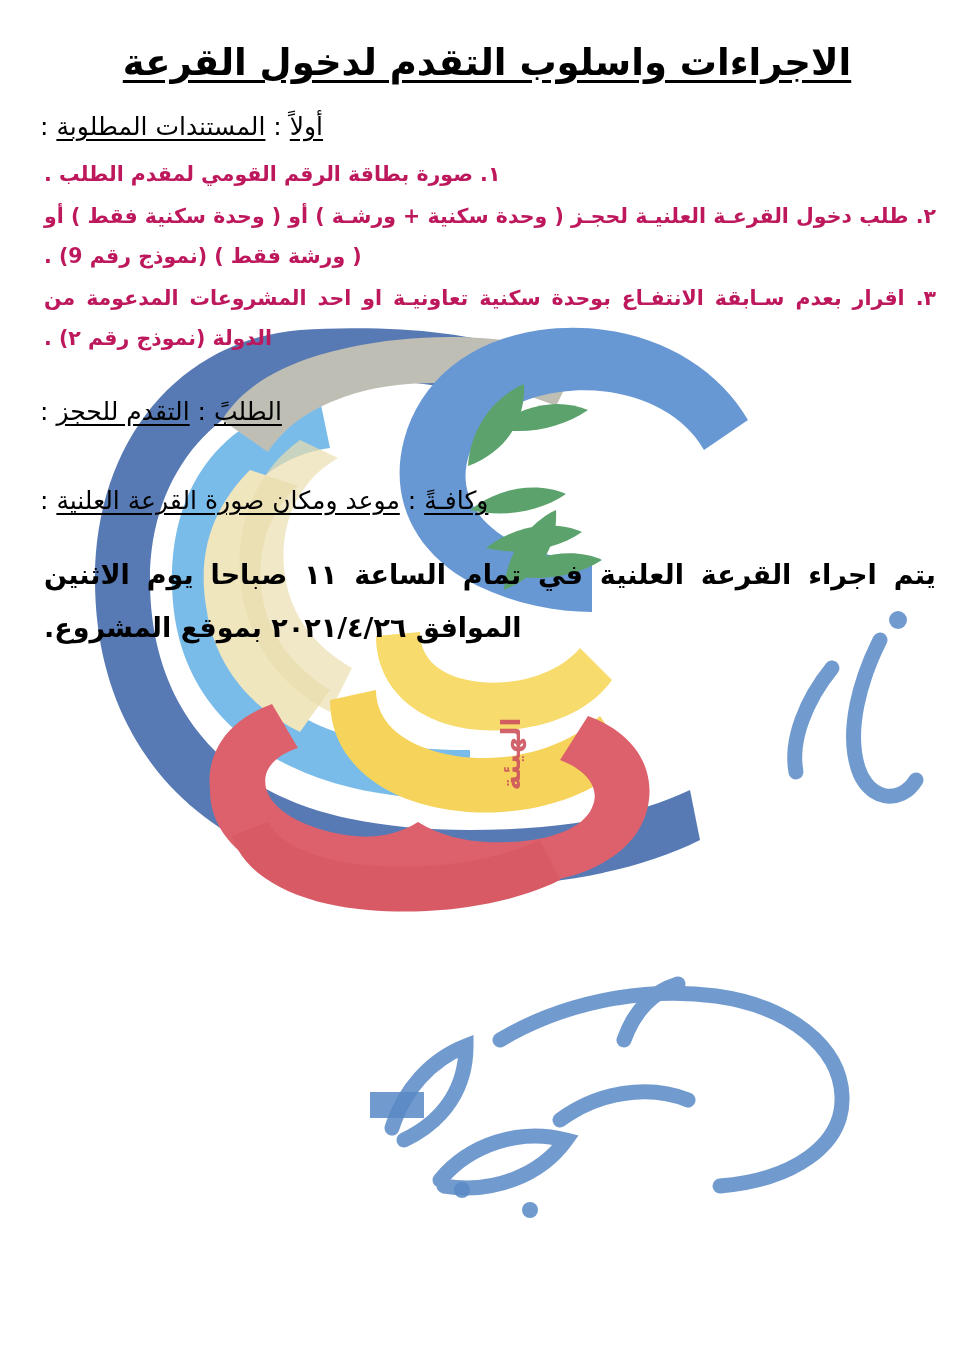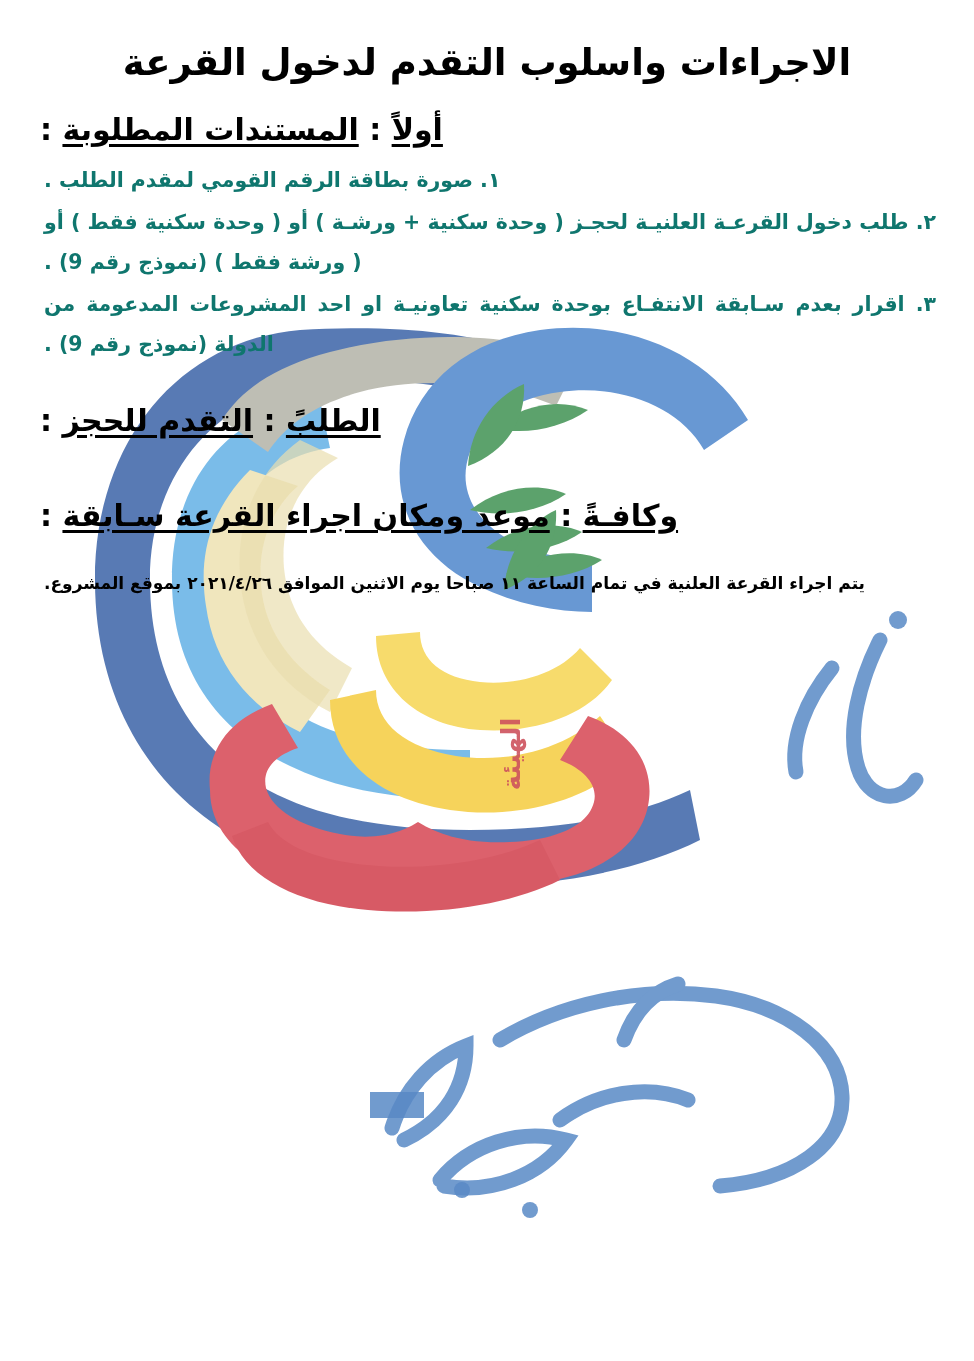--- a/index.html
+++ b/index.html
@@ -37,31 +37,32 @@
     box-sizing: border-box;
   }
 
   .doc-title {
     text-align: center;
     font-family: "DejaVu Sans", sans-serif;
     font-weight: bold;
     font-size: 37px;
     line-height: 1.25;
     color: #000000;
+    text-decoration: underline;
     text-underline-offset: 5px;
     margin: 6px 0 26px 0;
     letter-spacing: 0px;
   }
 
   .section-head {
     text-align: left;
     direction: rtl;
     font-family: "DejaVu Sans", sans-serif;
-    font-weight: bold;
-    font-size: 30px;
+    font-weight: normal;
+    font-size: 25px;
     color: #000000;
     margin: 18px 0 14px 0;
     padding-left: 6px;
   }
   .section-head .head-main {
     text-decoration: underline;
     text-underline-offset: 4px;
   }
   .section-head .head-sep {
     text-decoration: none;
@@ -74,35 +75,35 @@
   }
   ol.items > li {
     display: block;
     direction: rtl;
     text-align: justify;
     text-align-last: left;
     font-family: "DejaVu Sans", sans-serif;
     font-weight: bold;
     font-size: 20.5px;
     line-height: 1.95;
-    color: #0f766e;
+    color: #be185d;
     margin-bottom: 2px;
     padding: 0 4px 0 10px;
   }
   ol.items > li .num {
     font-weight: bold;
   }
 
   p.para {
     direction: rtl;
     text-align: justify;
     text-align-last: left;
     font-family: "DejaVu Sans", sans-serif;
     font-weight: bold;
-    font-size: 17px;
+    font-size: 27px;
     line-height: 1.95;
     color: #000000;
     margin: 10px 0 4px 0;
     padding: 0 4px 0 10px;
   }
 
   .block-gap { height: 10px; }
   .mid-gap { height: 18px; }
 </style>
 </head>
@@ -195,39 +196,39 @@
       <li>
         <span class="num">١.</span>
         <span>صورة بطاقة الرقم القومي لمقدم الطلب .</span>
       </li>
       <li>
         <span class="num">٢.</span>
         <span>طلب دخول القرعـة العلنيـة لحجـز ( وحدة سكنية + ورشـة ) أو ( وحدة سكنية فقط ) أو ( ورشة فقط ) (نموذج رقم 9) .</span>
       </li>
       <li>
         <span class="num">٣.</span>
-        <span>اقرار بعدم سـابقة الانتفـاع بوحدة سكنية تعاونيـة او احد المشروعات المدعومة من الدولة (نموذج رقم 9) .</span>
+        <span>اقرار بعدم سـابقة الانتفـاع بوحدة سكنية تعاونيـة او احد المشروعات المدعومة من الدولة (نموذج رقم ٢) .</span>
       </li>
     </ol>
 
     <div class="mid-gap"></div>
 
     <div class="section-head">
       <span class="head-main">الطلبً</span><span class="head-sep"> : </span><span class="head-main">التقدم للحجز</span><span class="head-sep"> :</span>
     </div>
 
     <div class="block-gap"></div>
 
     <ol class="items">
     </ol>
 
     <div class="mid-gap"></div>
 
     <div class="section-head">
-      <span class="head-main">وكافـةً</span><span class="head-sep"> : </span><span class="head-main">موعد ومكان اجراء القرعة سـابقة</span><span class="head-sep"> :</span>
+      <span class="head-main">وكافـةً</span><span class="head-sep"> : </span><span class="head-main">موعد ومكان صورة القرعة العلنية</span><span class="head-sep"> :</span>
     </div>
 
     <div class="block-gap"></div>
 
     <p class="para">يتم اجراء القرعة العلنية في تمام الساعة ١١ صباحا يوم الاثنين الموافق ٢٠٢١/٤/٢٦ بموقع المشروع.</p>
 
   </div>
 </div>
 
 </body></html>

